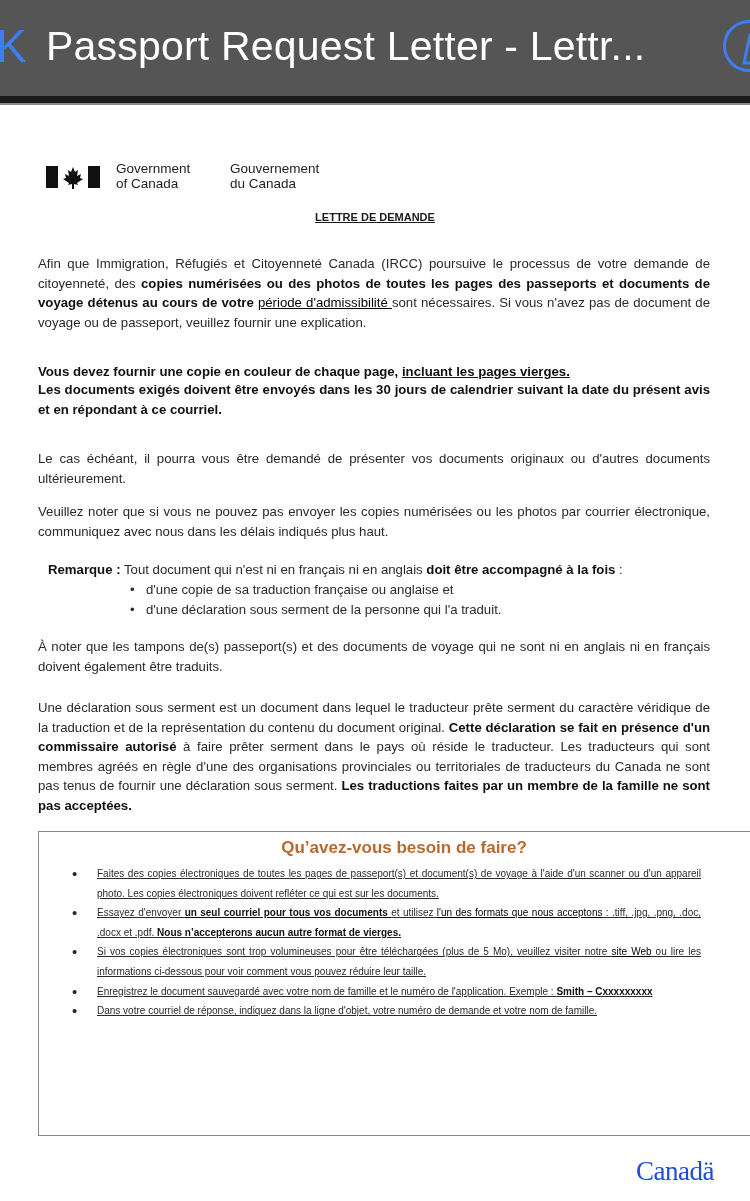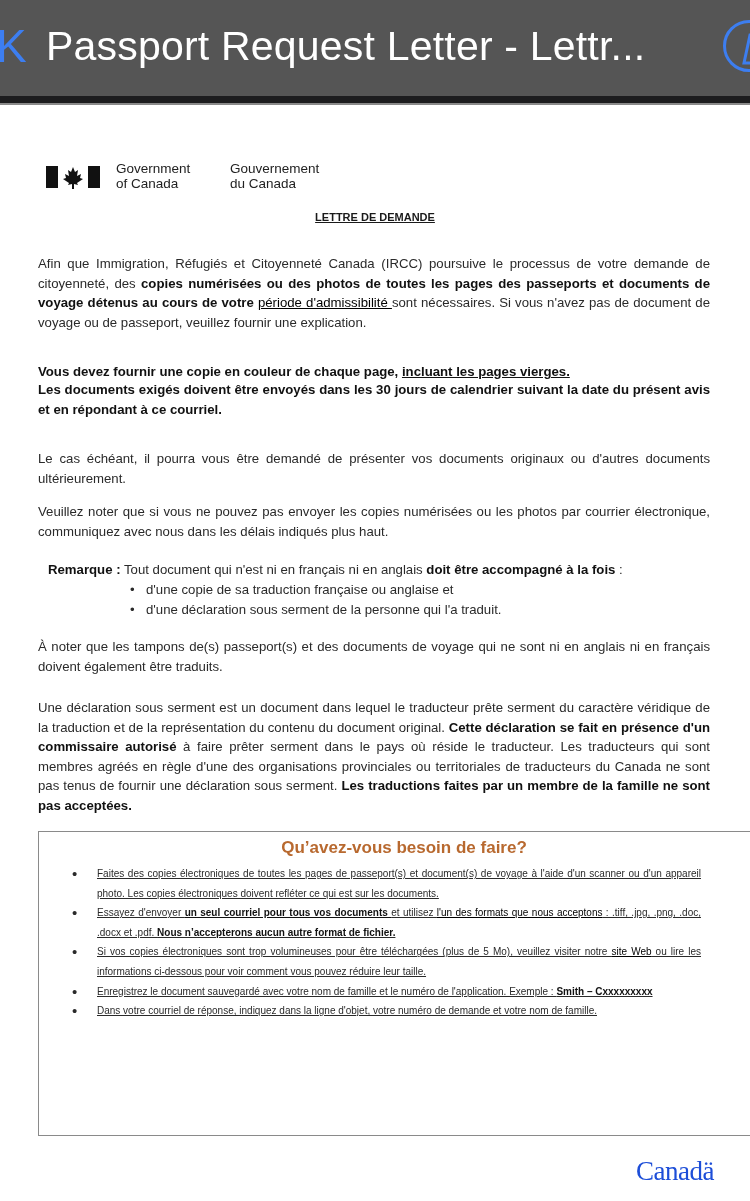--- a/index.html
+++ b/index.html
@@ -137,20 +137,20 @@
 <div class="p" style="top:637px;">À noter que les tampons de(s) passeport(s) et des documents de voyage qui ne sont ni en anglais ni en français doivent également être traduits.</div>
 
 <div class="p" style="top:698px;">
   <span>Une déclaration sous serment est un document dans lequel le traducteur prête serment du caractère véridique de la traduction et de la représentation du contenu du document original. </span><b>Cette déclaration se fait en présence d'un commissaire autorisé</b><span> à faire prêter serment dans le pays où réside le traducteur. Les traducteurs qui sont membres agréés en règle d'une des organisations provinciales ou territoriales de traducteurs du Canada ne sont pas tenus de fournir une déclaration sous serment. </span><b>Les traductions faites par un membre de la famille ne sont pas acceptées.</b>
 </div>
 
 <div class="box">
   <div class="box-title">Qu’avez-vous besoin de faire?</div>
   <ul class="box-list">
     <li>Faites des copies électroniques de toutes les pages de passeport(s) et document(s) de voyage à l'aide d'un scanner ou d'un appareil photo. Les copies électroniques doivent refléter ce qui est sur les documents.</li>
-    <li><span>Essayez d'envoyer </span><b class="u">un seul courriel pour tous vos documents </b><span>et utilisez </span><span class="link">l'un des formats que nous acceptons</span><span> : .tiff, .jpg, .png, .doc, .docx et .pdf. </span><b>Nous n’accepterons aucun autre format de fichier.</b></li>
+    <li><span>Essayez d'envoyer </span><b class="u">un seul courriel pour tous vos documents </b><span>et utilisez </span><span class="link">l'un des formats que nous acceptons</span><span> : .tiff, .jpg, .png, .doc, .docx et .pdf. </span><b>Nous n’accepterons aucun autre format de vierges.</b></li>
     <li><span>Si vos copies électroniques sont trop volumineuses pour être téléchargées (plus de 5 Mo), veuillez visiter notre </span><span class="link">site Web</span><span> ou lire les informations ci-dessous pour voir comment vous pouvez réduire leur taille.</span></li>
     <li><span>Enregistrez le document sauvegardé avec votre nom de famille et le numéro de l'application. Exemple : </span><b>Smith – Cxxxxxxxxx</b></li>
     <li>Dans votre courriel de réponse, indiquez dans la ligne d'objet, votre numéro de demande et votre nom de famille.</li>
   </ul>
 </div>
 
 <div class="wordmark">Canadä</div>
 
 </body></html>

